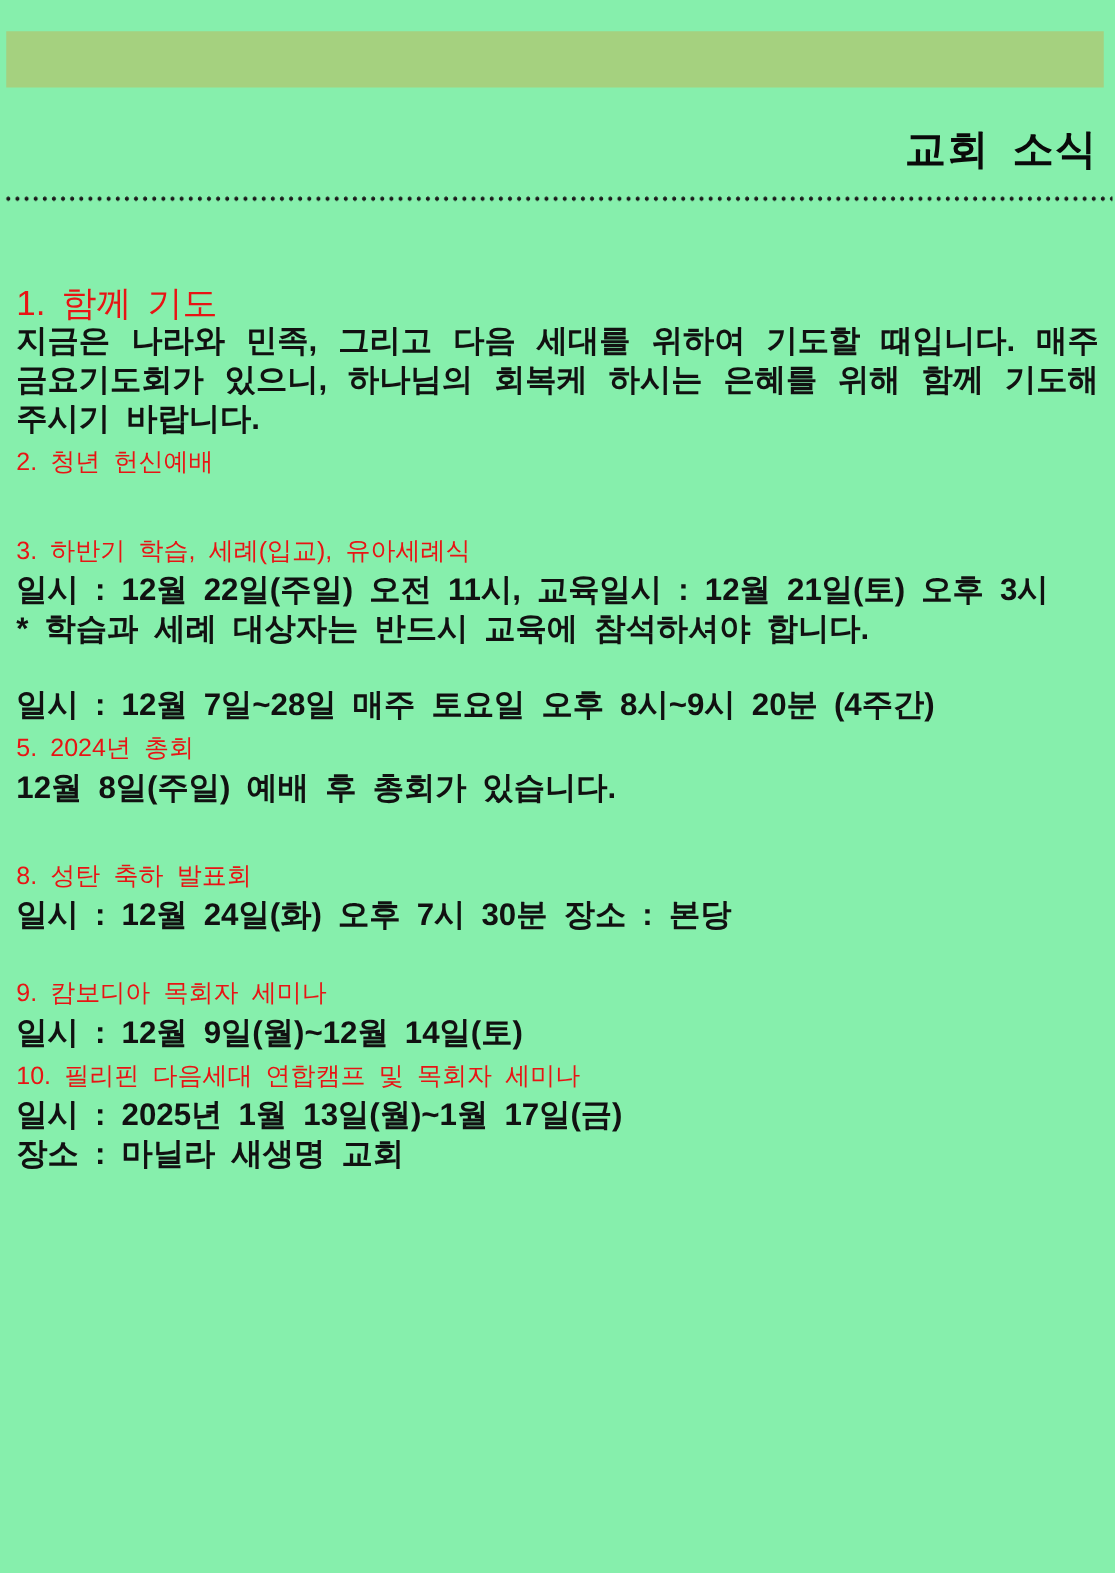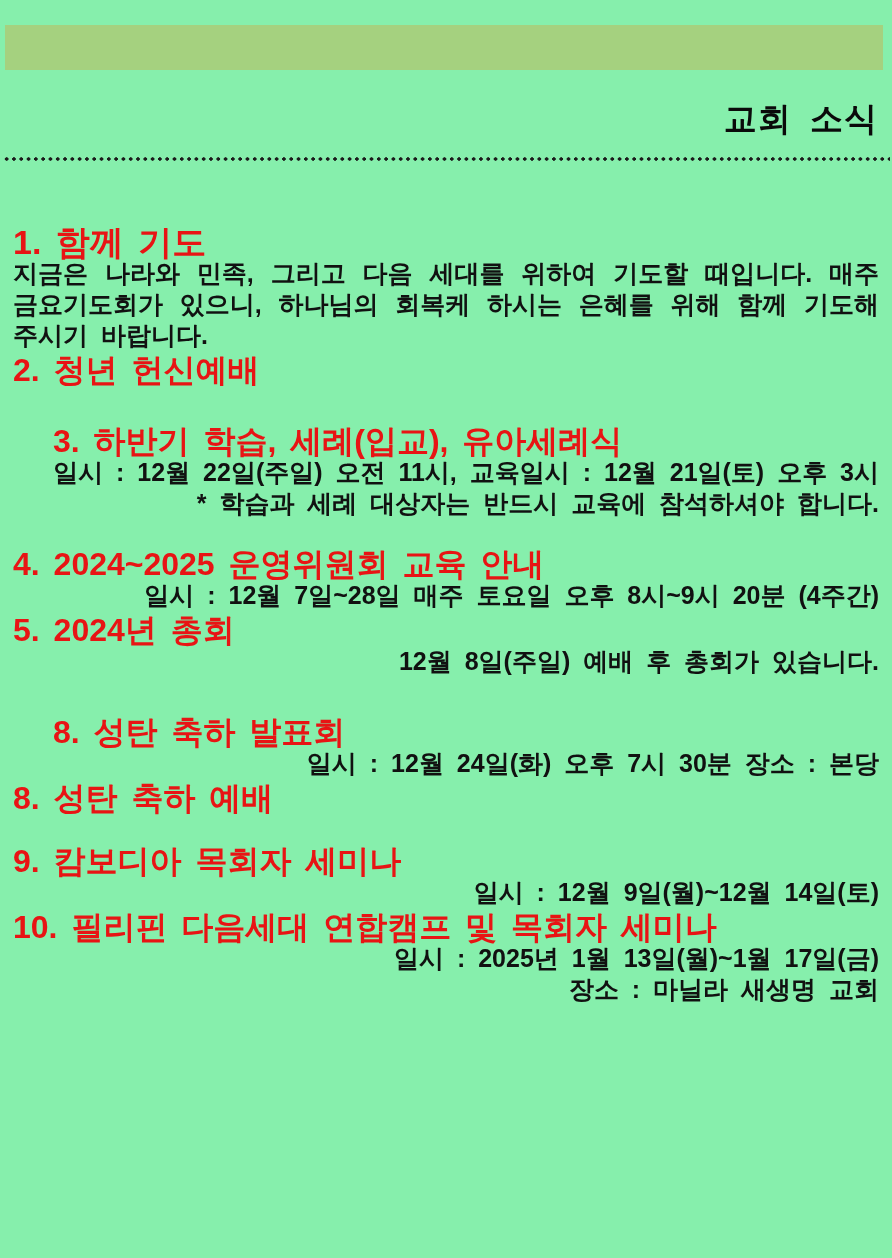--- a/index.html
+++ b/index.html
@@ -49,47 +49,47 @@
   }
   .content {
     position: absolute;
     top: 227px;
     left: 0;
     right: 0;
     padding: 0 13px;
   }
   .section { margin-top: 4px; }
   .section.first { margin-top: 0; }
-  .section.gap-lg { margin-top: 40px; margin-left: 40px; }
+  .section.gap-lg { margin-top: 40px; }
   .section.gap-md { margin-top: 30px; }
   .section.gap-sm { margin-top: 32px; }
   .heading {
-    font-size: 32px;
-    font-weight: 700;
+    font-size: 20px;
+    font-weight: 400;
     line-height: 31px;
     color: #e81414;
     word-spacing: 5px;
     margin: 0;
     white-space: nowrap;
   }
   .heading.light {
-    font-weight: 700;
-    font-size: 34px;
+    font-weight: 400;
+    font-size: 28px;
   }
   .body-line {
     font-size: 25px;
     font-weight: 700;
     line-height: 31px;
     color: #111111;
     word-spacing: 6px;
     margin: 0;
     text-align: justify;
   }
   .body-line.single {
-    text-align: right;
+    text-align: left;
     white-space: nowrap;
   }
 </style>
 </head>
 <body>
 
 <div class="page">
 
   <div class="banner"></div>
 
@@ -108,37 +108,35 @@
       <p class="heading">2. 청년 헌신예배</p>
     </div>
 
     <div class="section gap-lg">
       <p class="heading">3. 하반기 학습, 세례(입교), 유아세례식</p>
       <p class="body-line single">일시 : 12월 22일(주일) 오전 11시, 교육일시 : 12월 21일(토) 오후 3시</p>
       <p class="body-line single">* 학습과 세례 대상자는 반드시 교육에 참석하셔야 합니다.</p>
     </div>
 
     <div class="section gap-md">
-      <p class="heading">4. 2024~2025 운영위원회 교육 안내</p>
       <p class="body-line single">일시 : 12월 7일~28일 매주 토요일 오후 8시~9시 20분 (4주간)</p>
     </div>
 
     <div class="section">
       <p class="heading">5. 2024년 총회</p>
       <p class="body-line single">12월 8일(주일) 예배 후 총회가 있습니다.</p>
     </div>
 
 
     <div class="section gap-lg">
       <p class="heading">8. 성탄 축하 발표회</p>
       <p class="body-line single">일시 : 12월 24일(화) 오후 7시 30분 장소 : 본당</p>
     </div>
 
     <div class="section">
-      <p class="heading">8. 성탄 축하 예배</p>
     </div>
 
     <div class="section gap-sm">
       <p class="heading">9. 캄보디아 목회자 세미나</p>
       <p class="body-line single">일시 : 12월 9일(월)~12월 14일(토)</p>
     </div>
 
     <div class="section">
       <p class="heading">10. 필리핀 다음세대 연합캠프 및 목회자 세미나</p>
       <p class="body-line single">일시 : 2025년 1월 13일(월)~1월 17일(금)</p>

